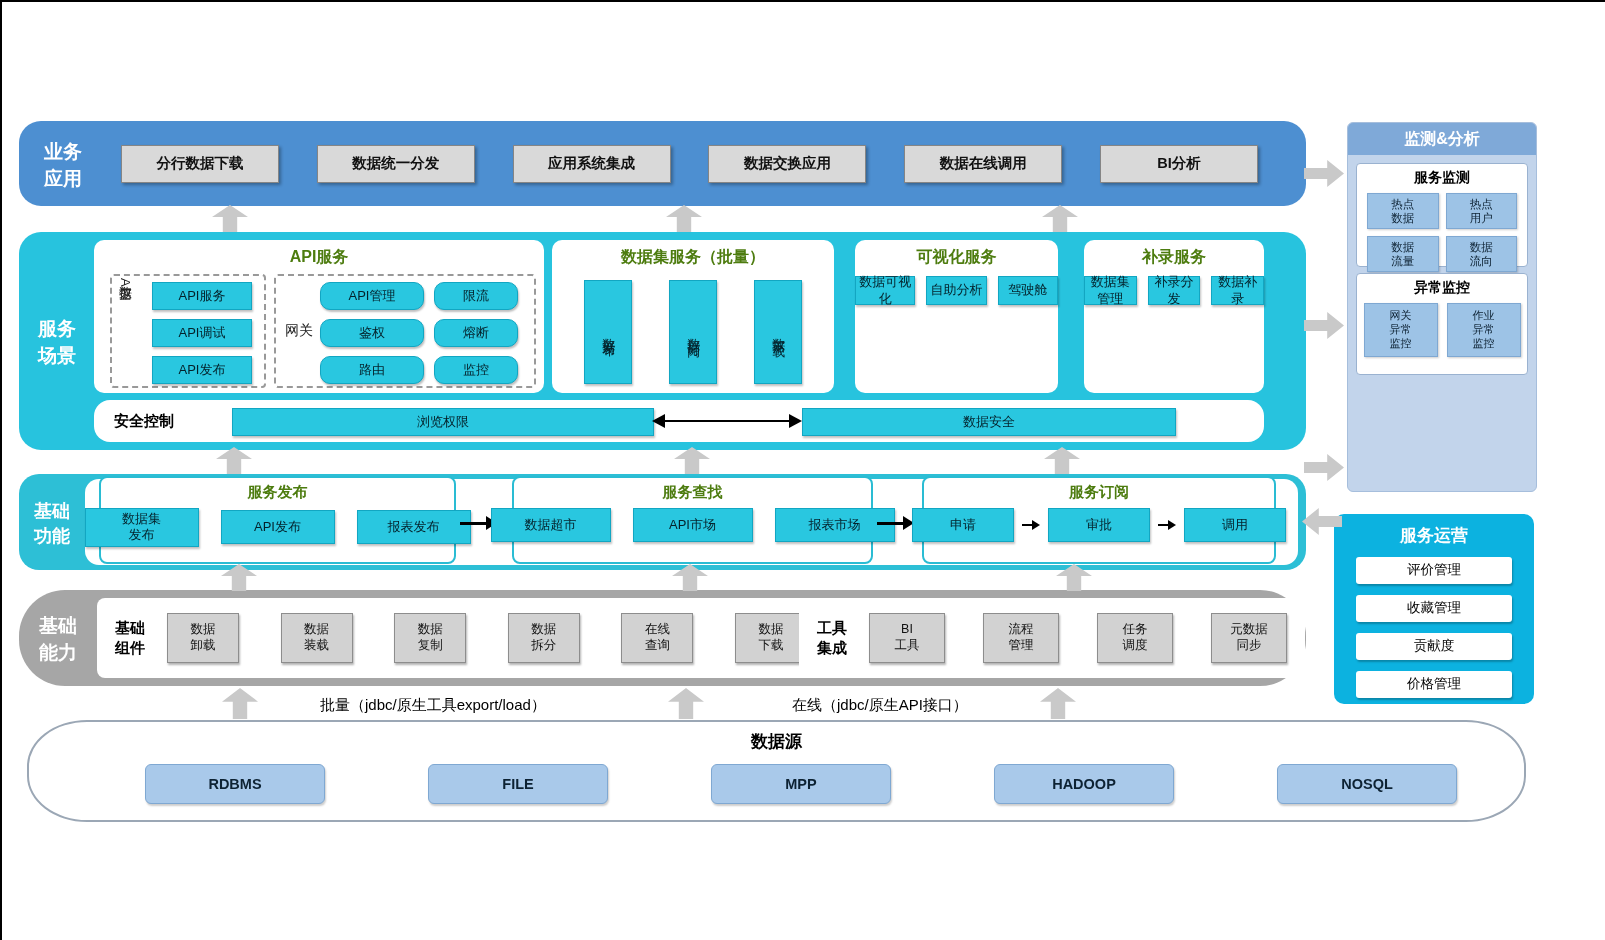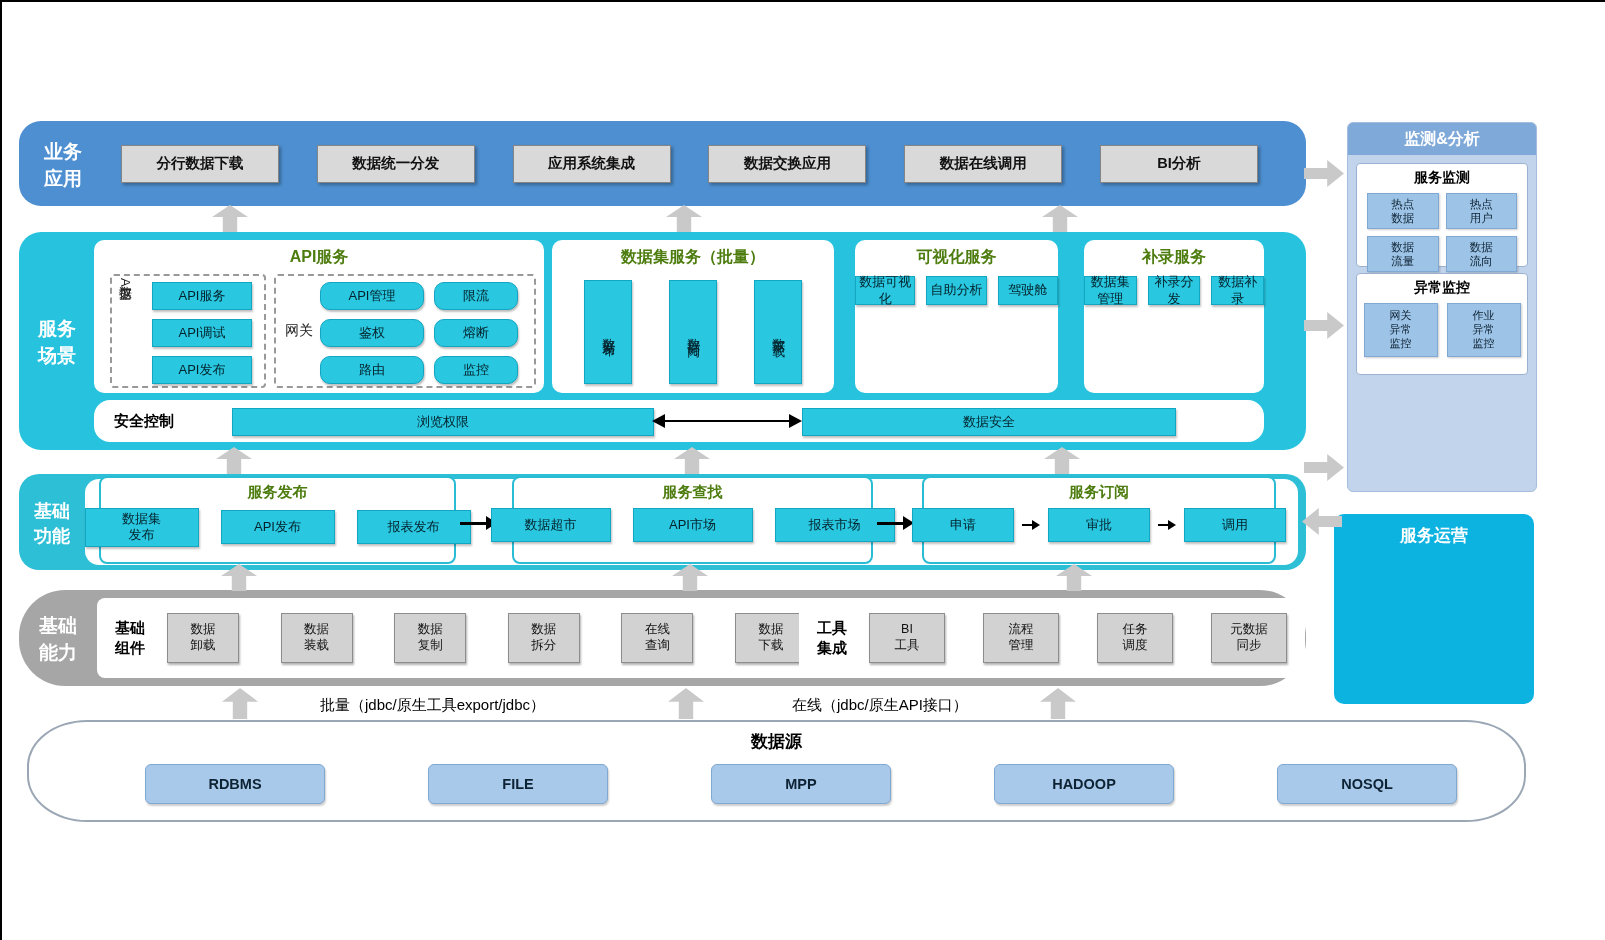--- a/index.html
+++ b/index.html
@@ -295,21 +295,21 @@
           <div class="btn btn-lgray">流程
 管理</div>
           <div class="btn btn-lgray">任务
 调度</div>
           <div class="btn btn-lgray">元数据
 同步</div>
         </div>
     </div>
   </div>
 
-  <div class="conn-label lbl-batch">批量（jdbc/原生工具export/jdbc）</div>
+  <div class="conn-label lbl-batch">批量（jdbc/原生工具export/load）</div>
   <div class="conn-label lbl-online">在线（jdbc/原生API接口）</div>
 
   <div class="abs datasource">
     <div class="ds-title">数据源</div>
     <div class="ds-row">
         <div class="btn btn-lb">RDBMS</div>
         <div class="btn btn-lb">FILE</div>
         <div class="btn btn-lb">MPP</div>
         <div class="btn btn-lb">HADOOP</div>
         <div class="btn btn-lb">NOSQL</div>
@@ -339,20 +339,26 @@
 监控</div>
           <div class="btn btn-mon">作业
 异常
 监控</div>
         </div>
     </div>
   </div>
 
   <div class="abs operation">
     <div class="op-header">服务运营</div>
+    <div class="op-list">
+        <div class="btn btn-white">评价管理</div>
+        <div class="btn btn-white">收藏管理</div>
+        <div class="btn btn-white">贡献度</div>
+        <div class="btn btn-white">价格管理</div>
+      </div>
   </div>
 
   <div class="arr arr-up abs" style="left:210px;top:203px;"></div>
   <div class="arr arr-up abs" style="left:664px;top:203px;"></div>
   <div class="arr arr-up abs" style="left:1040px;top:203px;"></div>
 
   <div class="arr arr-up abs" style="left:214px;top:445px;"></div>
   <div class="arr arr-up abs" style="left:672px;top:445px;"></div>
   <div class="arr arr-up abs" style="left:1042px;top:445px;"></div>
 

